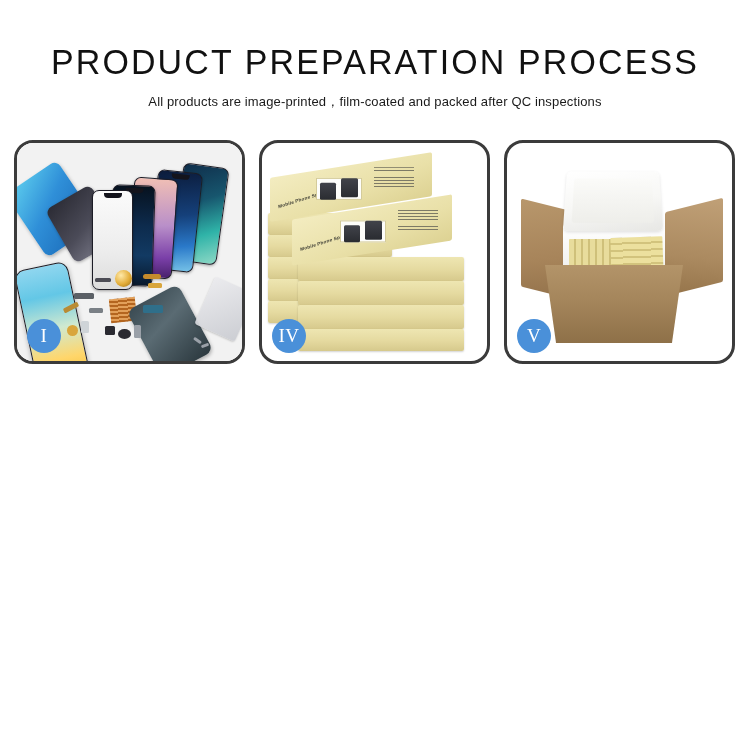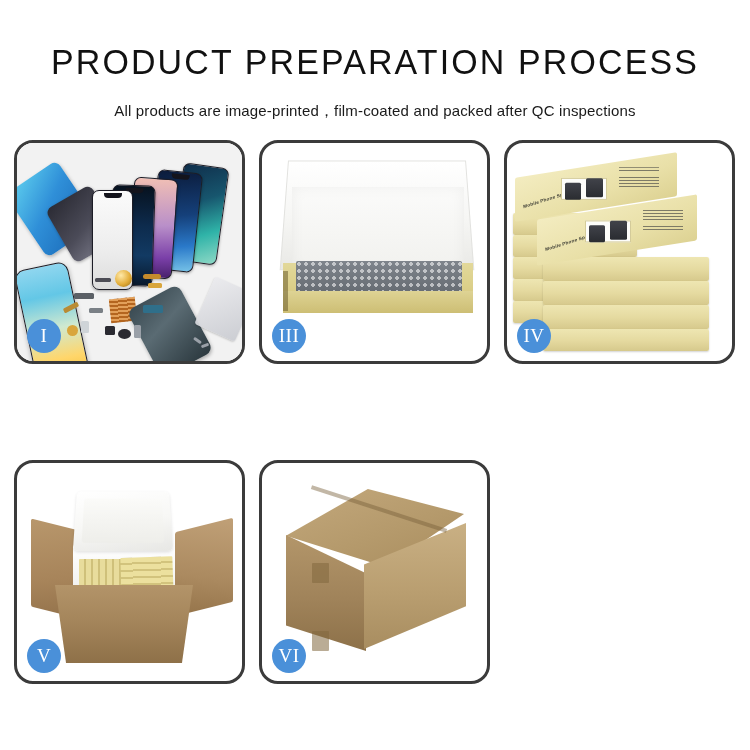--- a/index.html
+++ b/index.html
@@ -28,23 +28,23 @@
     padding-top: 42px;
     font-size: 35px;
     font-weight: 500;
     letter-spacing: 2.2px;
     color: #111111;
     font-family: "Liberation Sans", sans-serif;
     transform: scaleX(0.97);
     white-space: nowrap;
   }
   .page-subtitle {
-    margin: 9px;
+    margin: 0;
     padding-top: 11px;
-    font-size: 15px;
+    font-size: 13px;
     font-weight: 400;
     letter-spacing: 0.15px;
     color: #1a1a1a;
     white-space: nowrap;
   }
 
   
   .grid {
     position: absolute;
     left: 14px;
@@ -371,31 +371,20 @@
       <span class="bit" style="left:46px;top:162px;width:16px;height:5px;background:#b98b34;transform:rotate(-28deg);"></span>
       <span class="bit" style="left:72px;top:165px;width:14px;height:5px;background:#7a8086;"></span>
       <span class="bit" style="left:126px;top:162px;width:20px;height:8px;background:#2f6f8a;"></span>
       <span class="bit silver" style="left:176px;top:196px;width:9px;height:3px;transform:rotate(35deg);"></span>
       <span class="bit silver" style="left:184px;top:201px;width:8px;height:3px;transform:rotate(-20deg);"></span>
     </div>
     <div class="badge">I</div>
   </div>
 
 
-  <div class="panel">
-    <div class="panel-scene">
-      <div class="p3-lid"></div>
-      <div class="p3-foam"></div>
-      <div class="p3-tray"></div>
-      <div class="p3-grey"></div>
-      <div class="p3-tray-front"></div>
-      <div class="p3-edge-l"></div>
-    </div>
-    <div class="badge">III</div>
-  </div>
 
   <div class="panel">
     <div class="panel-scene">
       <div class="stack">
 
         <span class="sbox" style="left:0px;top:52px;width:124px;height:22px;"></span>
         <span class="sbox" style="left:0px;top:74px;width:124px;height:22px;"></span>
         <span class="sbox" style="left:0px;top:96px;width:124px;height:22px;"></span>
         <span class="sbox" style="left:0px;top:118px;width:124px;height:22px;"></span>
         <span class="sbox" style="left:0px;top:140px;width:124px;height:22px;"></span>
@@ -433,25 +422,14 @@
       <div class="p5-contents"></div>
       <div class="p5-contents2"></div>
       <div class="p5-body"></div>
       <div class="p5-lid">
         <span class="p5-lid-inner"></span>
       </div>
     </div>
     <div class="badge">V</div>
   </div>
 
-  <div class="panel">
-    <div class="panel-scene">
-      <div class="p6-top"></div>
-      <div class="p6-left"></div>
-      <div class="p6-right"></div>
-      <div class="p6-seam"></div>
-      <span class="p6-tape" style="left:50px;top:100px;"></span>
-      <span class="p6-tape" style="left:50px;top:168px;"></span>
-    </div>
-    <div class="badge">VI</div>
-  </div>
 
 </div>
 
 </body></html>

